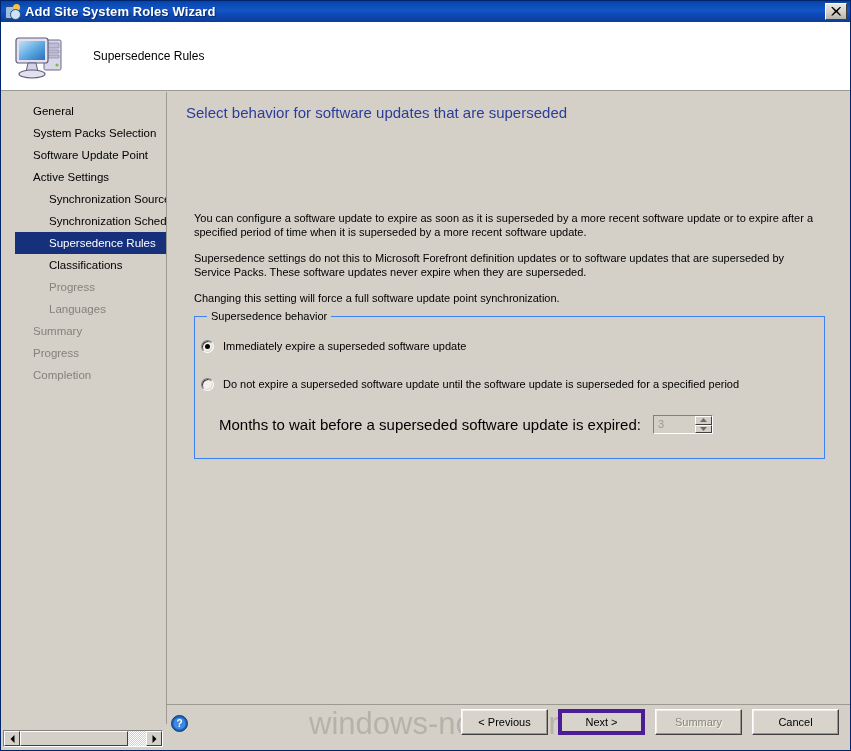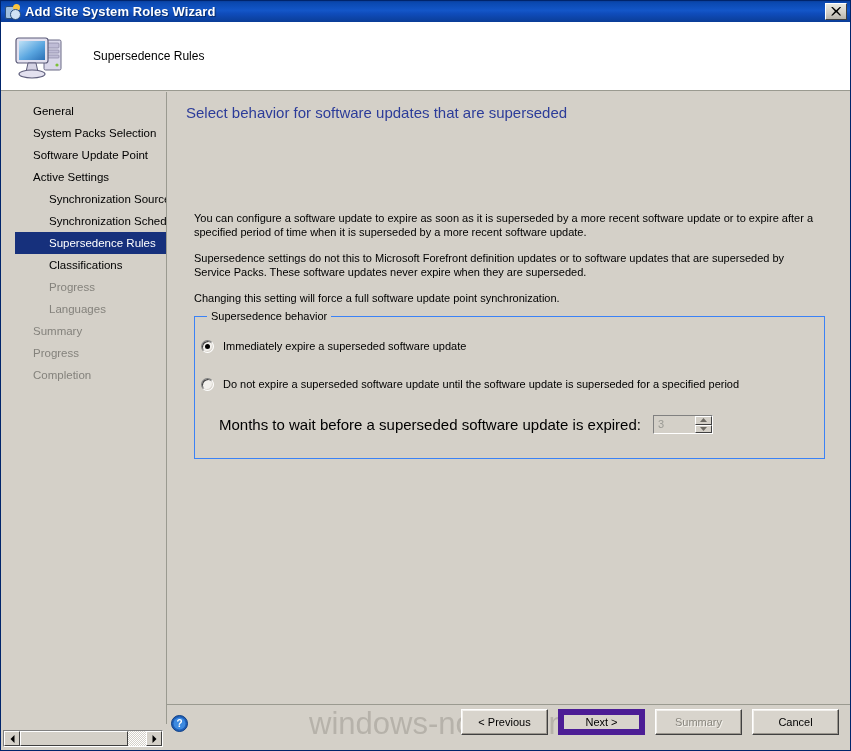--- a/index.html
+++ b/index.html
@@ -363,21 +363,21 @@
     box-shadow: inset -1px -1px 0 #9a968e, inset 1px 1px 0 #f2f0ec;
     box-sizing: border-box;
     font-size: 11px;
     color: #000;
     display: flex;
     align-items: center;
     justify-content: center;
     cursor: default;
   }
   .btn.default {
-    border: 6px solid #4c1d95;
+    border: 4px solid #4c1d95;
     box-shadow: none;
   }
   .btn.disabled { color: #8a877f; text-shadow: 1px 1px 0 #f5f3ee; }
 
   
   #bottom-strip {
     position: absolute;
     left: 0; bottom: 0;
     width: 166px; height: 26px;
     background: #d4d0c8;

